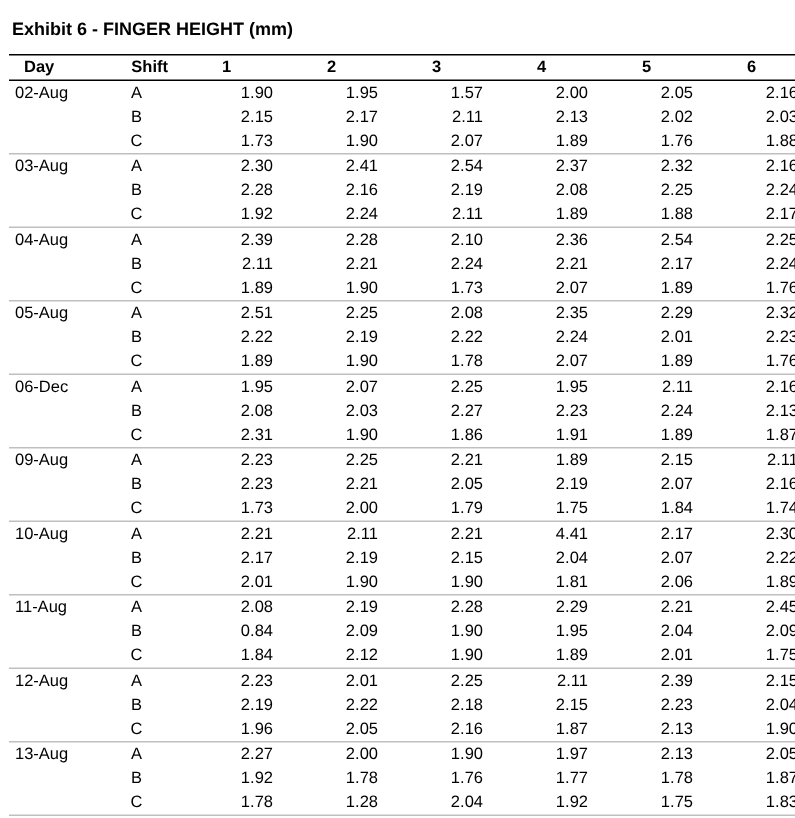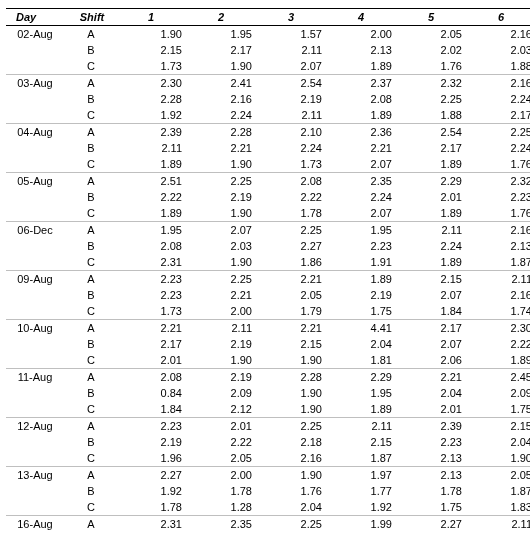--- a/index.html
+++ b/index.html
@@ -1,34 +1,35 @@
 <!DOCTYPE html>
 <html><head>
 <meta charset="utf-8">
 <style>
   html,body{margin:0;padding:0;background:#fff;font-family:Verdana,Geneva,sans-serif;font-size:11px;color:#000;}
   .sheet{width:530px;padding:8px 6px 10px 6px;box-sizing:border-box;}
   .title{font-weight:bold;font-size:12px;padding:4px 2px 10px 2px;}
   table{border-collapse:collapse;width:100%;table-layout:fixed;}
   th,td{padding:1px 4px;height:14px;line-height:14px;white-space:nowrap;overflow:hidden;}
-  th{border-top:1px solid #000;border-bottom:1px solid #000;font-weight:bold;text-align:center;font-style:italic;}
+  th{border-top:1px solid #000;border-bottom:1px solid #000;font-weight:bold;text-align:center;}
   th.day{text-align:left;padding-left:10px;}
-  th.shift{text-align:center;padding-left:6px;}
-  td.day{text-align:center;padding-right:6px;}
+  th.shift{text-align:right;padding-left:6px;}
+  td.day{text-align:left;padding-right:6px;}
   td.shift{text-align:center;}
   td.num{text-align:right;padding-right:4px;}
   tbody tr.sep td{border-top:1px solid #bfbfbf;}
   col.c-day{width:60px;}
   col.c-shift{width:50px;}
   col.c-n{width:70px;}
 </style>
 </head>
 <body>
 <div class="sheet">
 
+<div class="title">Exhibit 6 - FINGER HEIGHT (mm)</div>
 
 <table>
   <colgroup>
     <col class="c-day">
         <col class="c-shift">
     <col class="c-n">
         <col class="c-n">
         <col class="c-n">
         <col class="c-n">
         <col class="c-n">

